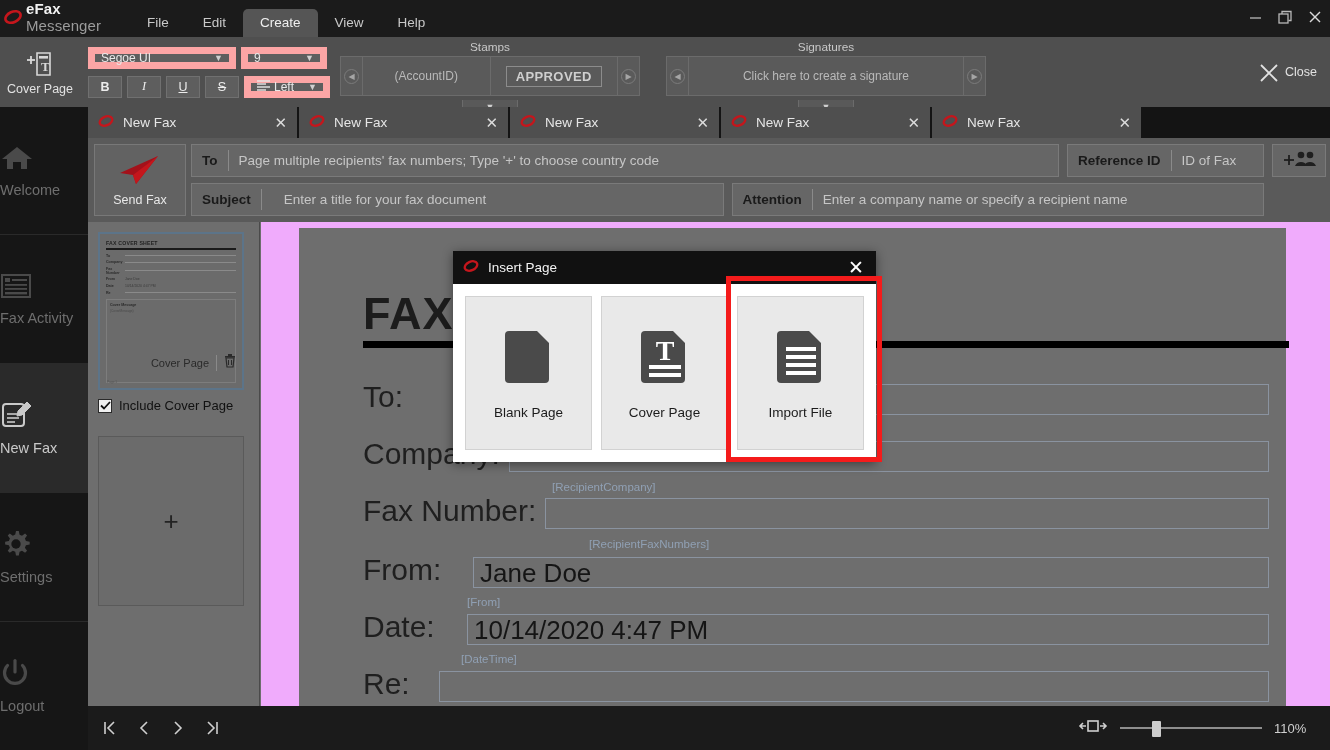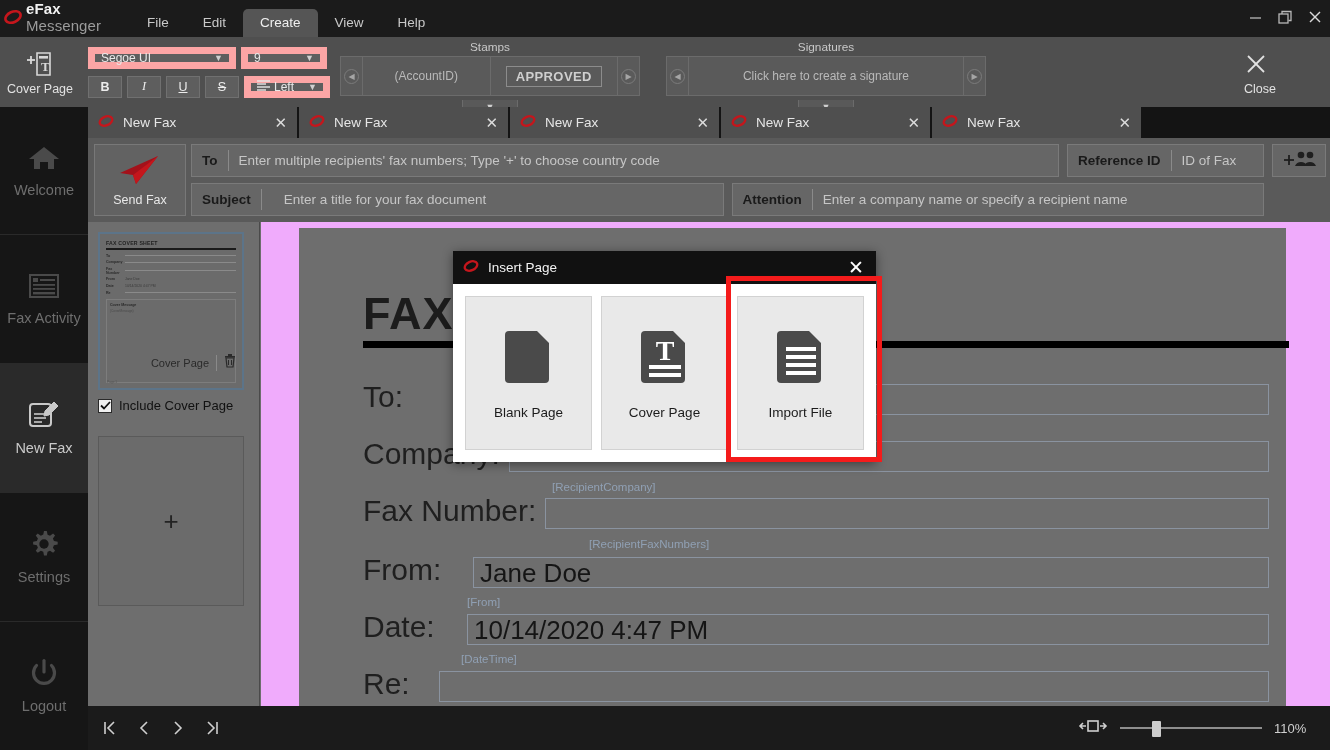--- a/index.html
+++ b/index.html
@@ -108,32 +108,32 @@
     width: 56px; height: 15px; background: #595959; border: 1px solid #6b6b6b;
     border-top: none; display: flex; align-items: center; justify-content: center;
     font-size: 9px; color: #cfcfcf;
   }
   #stamps-group { width: 300px; }
   #stamps-group .gal-body { width: 300px; }
   #sig-group { width: 320px; margin-left: 26px; }
   #sig-group .gal-body { width: 320px; }
 
   .rb-close {
-    width: 86px; margin-left: auto; display: flex; flex-direction: column;
-    align-items: flex-start; justify-content: center; gap: 4px;
+    width: 86px; margin-left: auto; display: flex; flex-direction: row;
+    align-items: center; justify-content: center; gap: 4px;
     color: #e2e2e2; font-size: 12.5px;
   }
 
   
   .leftnav {
     position: absolute; left: 0; top: 107px; width: 88px; height: 643px;
     background: #161616; display: flex; flex-direction: column;
   }
   .nav-item {
-    height: 130px; display: flex; flex-direction: column; align-items: center;
+    height: 130px; display: flex; flex-direction: column; align-items: flex-start;
     justify-content: center; gap: 7px; color: #6e6e6e; font-size: 14.5px;
     border-bottom: 1px solid #2a2a2a;
   }
   .nav-item.active { background: #2a2a2a; color: #c9c9c9; }
   .nav-item.active svg { stroke: #c9c9c9; fill: #c9c9c9; }
   .nav-spacer { flex: 1; border-bottom: 1px solid #2a2a2a; }
 
   
   .tabstrip {
     position: absolute; left: 88px; top: 107px; width: 1242px; height: 31px;
@@ -525,21 +525,21 @@
           <path d="M2 19 L40 2 L18 30 L15 21 Z" fill="#a3111a"></path>
           <path d="M15 21 L40 2 L18 30 Z" fill="#c4161c"></path>
         </svg>
       </span>
       <span>Send Fax</span>
     </div>
     <div class="fields">
       <div class="fieldrow">
         <div class="field f-to">
           <span class="flabel">To</span>
-          <span class="fval">Enter multiple recipients' fax numbers; Type '+' to choose country code</span>
+          <span class="fval">Page multiple recipients' fax numbers; Type '+' to choose country code</span>
         </div>
         <div class="field f-ref">
           <span class="flabel">Reference ID</span>
           <span class="fval">ID of Fax</span>
         </div>
       </div>
       <div class="fieldrow">
         <div class="field f-subject">
           <span class="flabel">Subject</span>
           <span class="fval">Enter a title for your fax document</span>

